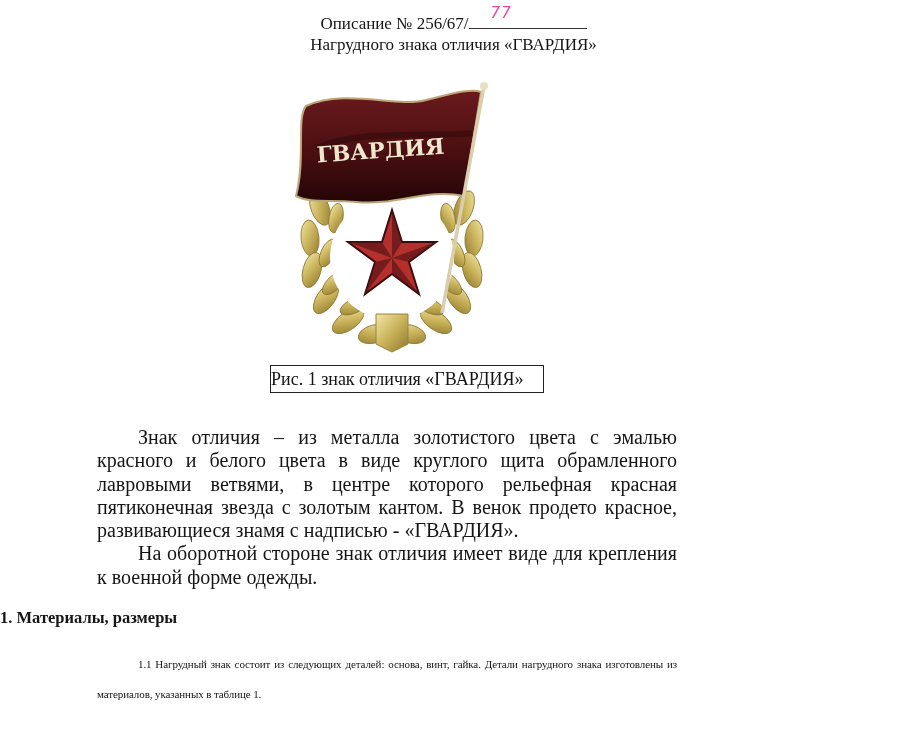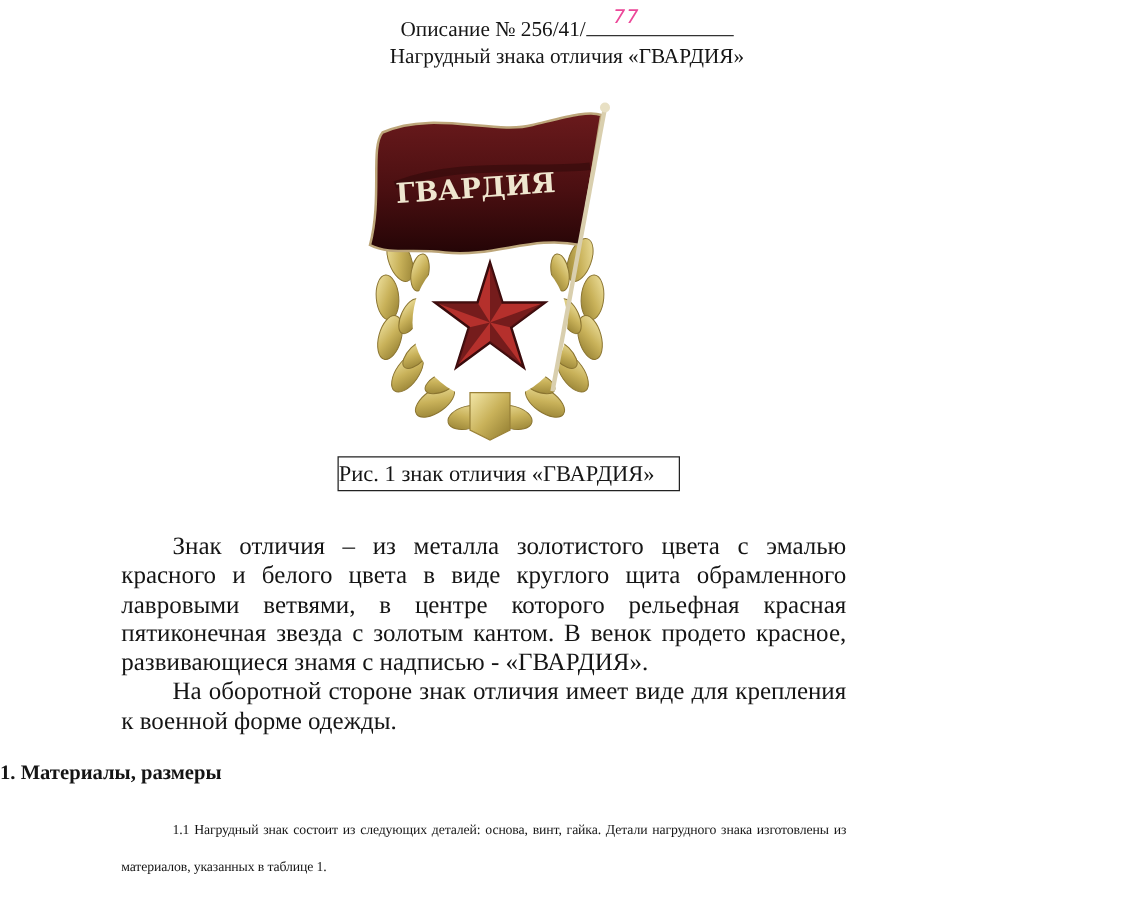--- a/index.html
+++ b/index.html
@@ -39,23 +39,23 @@
       position: absolute; left: 97px; width: 580px; top: 650px;
       font-size: 11px; line-height: 29.5px; text-align: justify; text-align-last: left;
       font-stretch: condensed; letter-spacing: -0.1px;
     }
     .para2 p { margin: 0; text-indent: 41px; }
   </style>
 </head>
 <body>
 
 <div class="title-line" style="top:12px;">
-  <span>Описание № 256/41/</span><span class="handwritten"><span>77</span></span>
+  <span>Описание № 256/67/</span><span class="handwritten"><span>77</span></span>
 </div>
-<div class="title-line" style="top:34px;">Нагрудный знака отличия «ГВАРДИЯ»</div>
+<div class="title-line" style="top:34px;">Нагрудного знака отличия «ГВАРДИЯ»</div>
 
 <svg class="badge" viewBox="0 0 232 282" xmlns="http://www.w3.org/2000/svg">
   <defs>
     <linearGradient id="gold" x1="0" y1="0" x2="1" y2="1">
       <stop offset="0" stop-color="#f3e7a8"></stop>
       <stop offset="0.5" stop-color="#c9b25a"></stop>
       <stop offset="1" stop-color="#8f7a2e"></stop>
     </linearGradient>
     <linearGradient id="flagg" x1="0" y1="0" x2="0" y2="1">
       <stop offset="0" stop-color="#6a1a1c"></stop>

